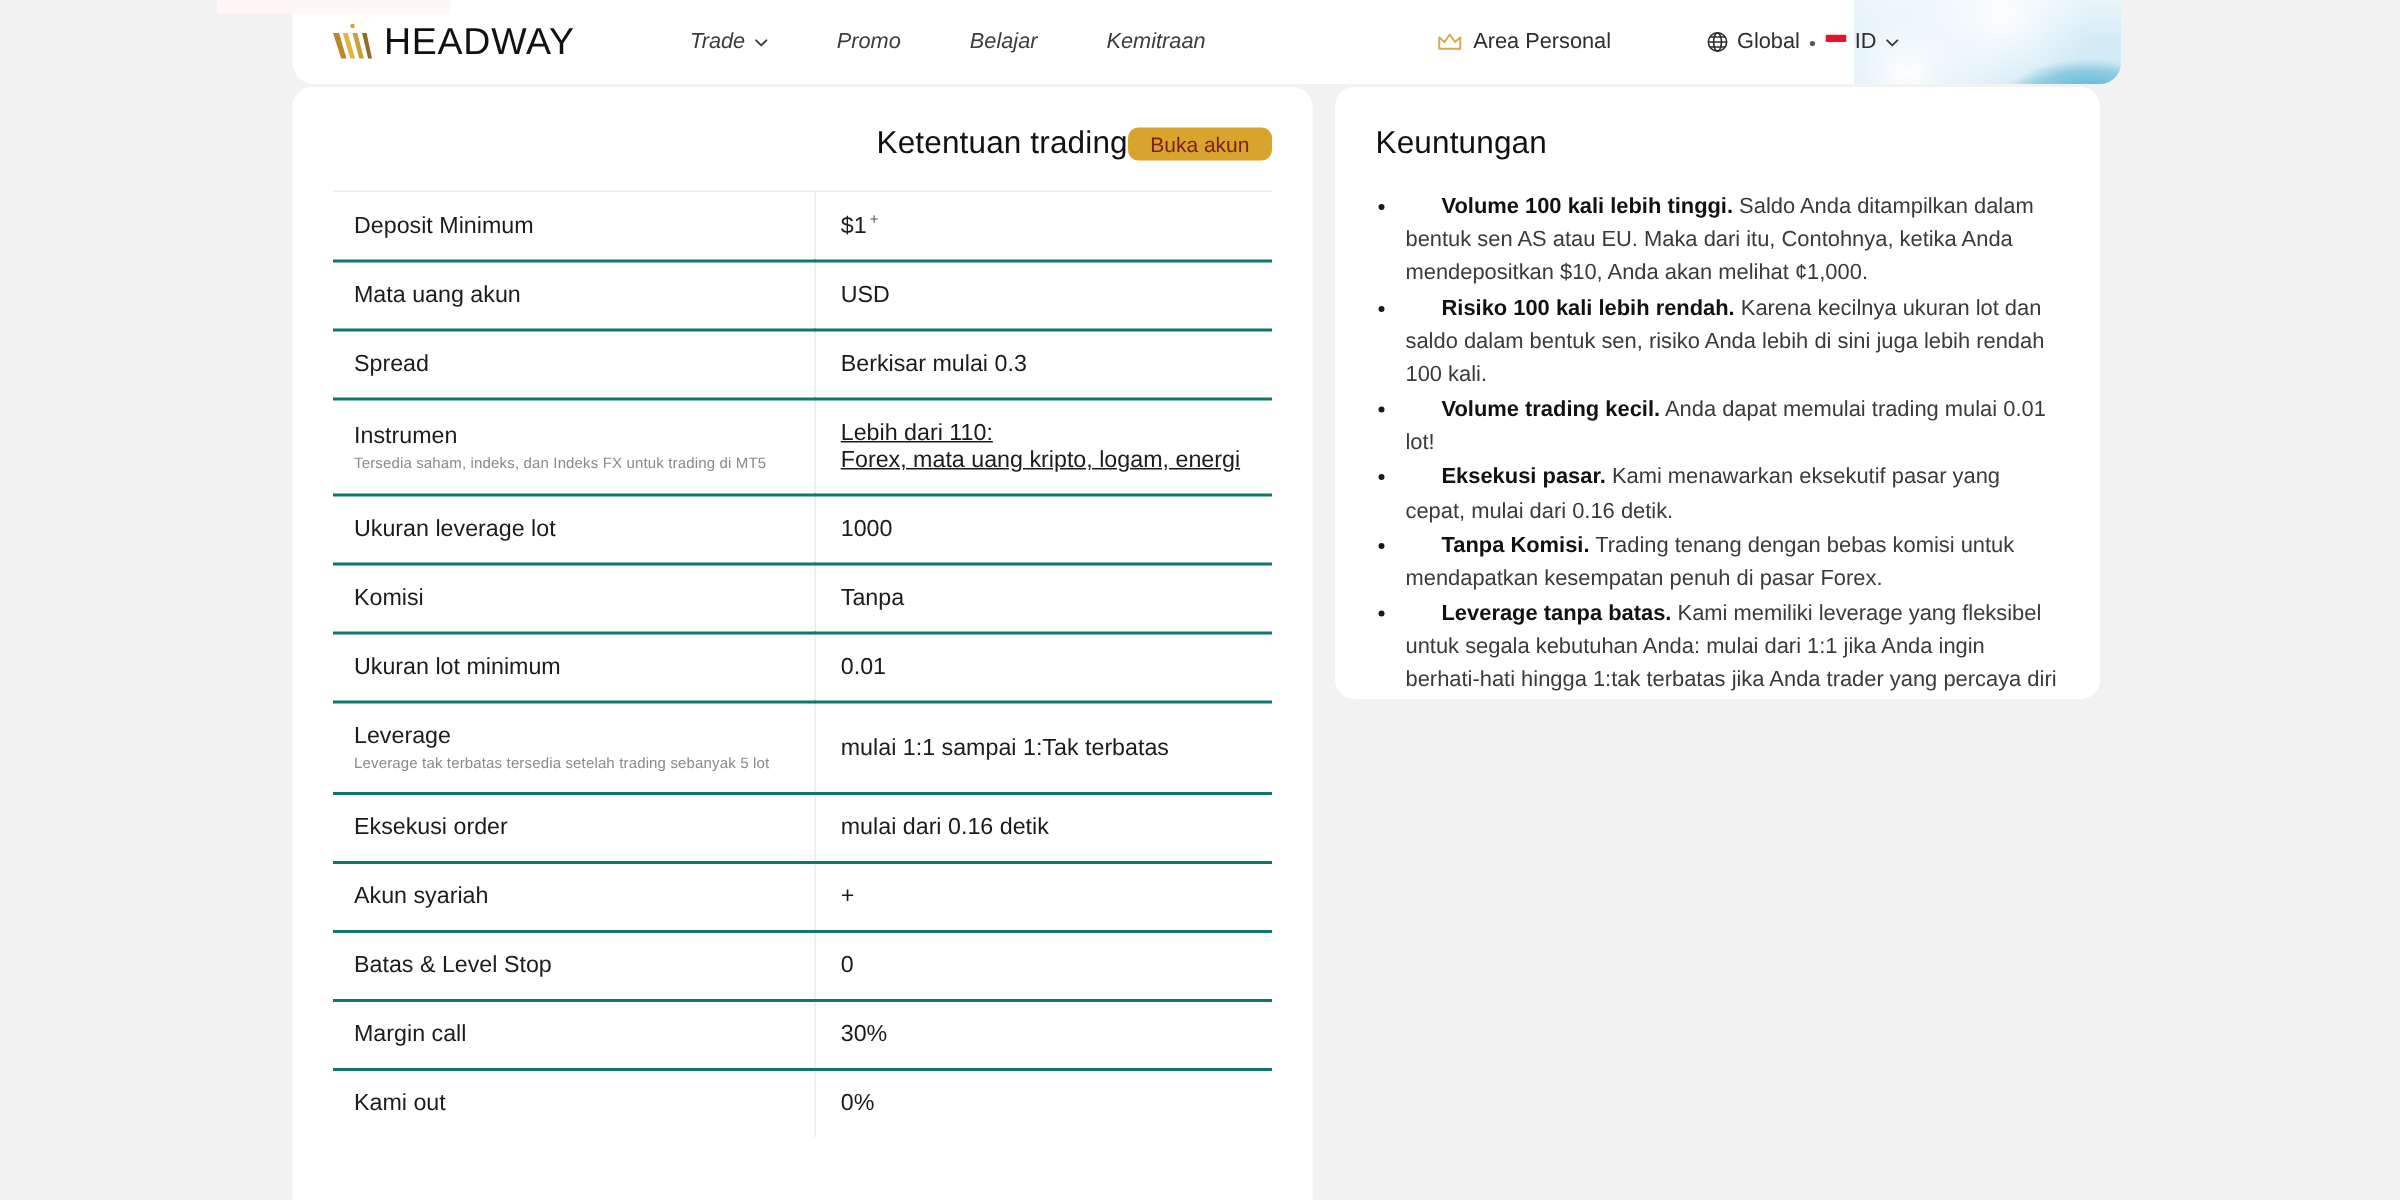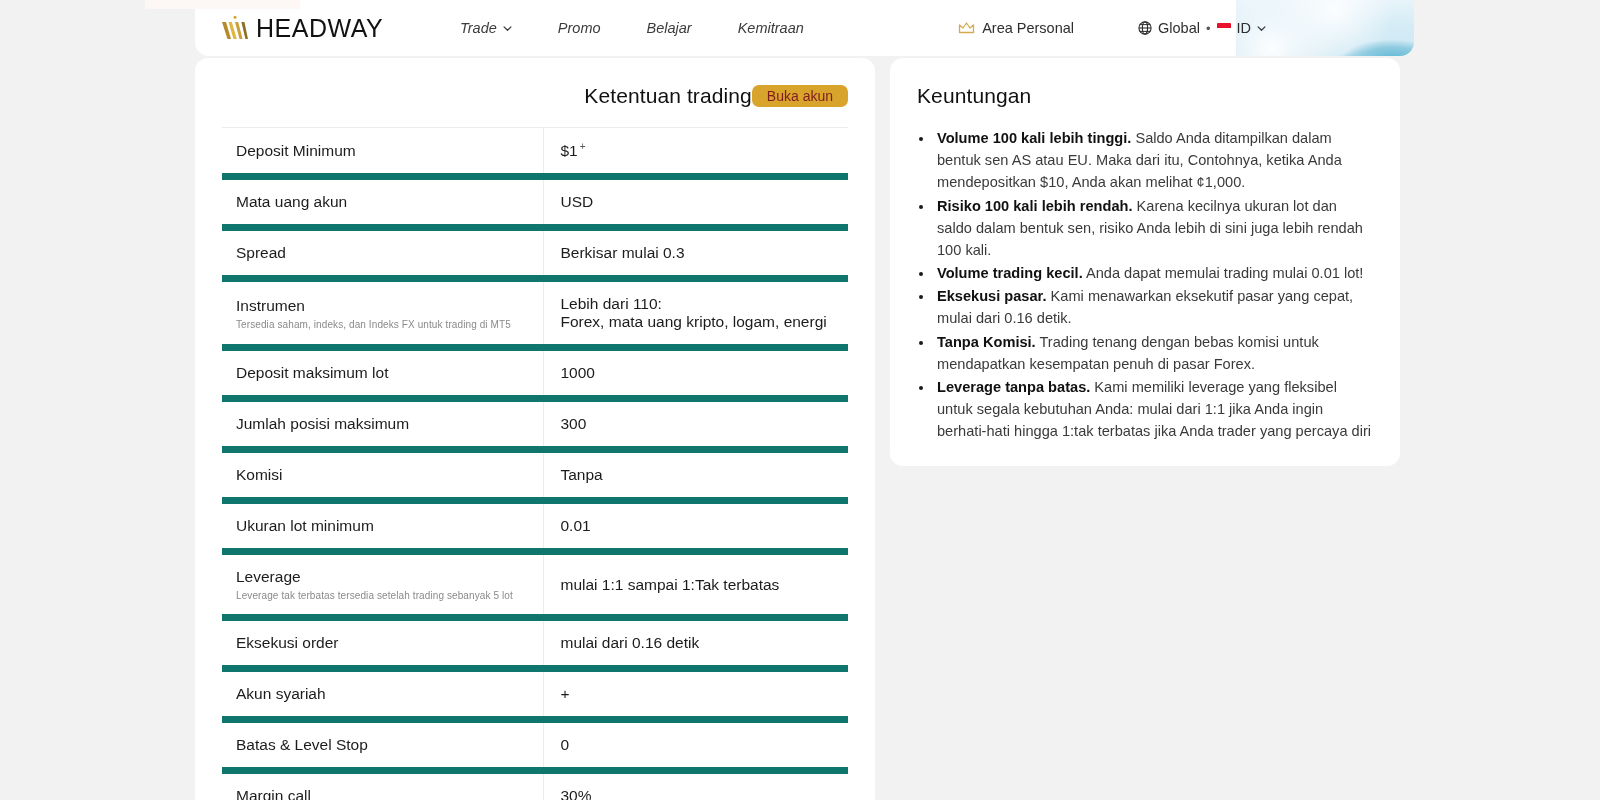--- a/index.html
+++ b/index.html
@@ -77,47 +77,47 @@
   }
   .card-title { font-size:21px; color:#111; font-weight:400; letter-spacing:.1px; }
   .btn-open {
     background:#d8a42c; color:#7f1d1d; border:none;
     font-family:"Liberation Sans", sans-serif;
     font-size:14px; padding:3px 15px; border-radius:7px; cursor:pointer;
     white-space:nowrap;
   }
 
   table.specs { width:626px; margin:19px 27px 0 27px; border-collapse:collapse; }
-  table.specs tr { border-top:7px solid #0f766e; }
+  table.specs tr { border-top:2px solid #0f766e; }
   table.specs tr:first-child { border-top:1px solid #ececec; }
   table.specs td {
     padding:13px 0 13px 14px; vertical-align:middle; font-size:15.5px; color:#1c1c1c;
     border-right:1px solid #ececec;
   }
   table.specs td.val { border-right:none; width:305px; padding-left:17px; color:#1c1c1c; }
   td.lbl { width:321px; }
   .sub {
     display:block; font-size:10px; color:#8a8a8a; margin-top:4px; letter-spacing:.1px;
   }
-  .val-multi span { display:block; }
+  .val-multi span { display:block;text-decoration:underline; }
   .sup { font-size:10px; vertical-align:super; color:#555; margin-left:2px; }
 
   
   .card-right {
     position:absolute; left:890px; top:58px; width:510px; height:408px;
     background:#fff; border-radius:13px;
     padding:26px 27px 0 27px;
   }
   .benefits { margin:19px 0 0 17px; }
   .benefits li {
     font-size:14.6px; line-height:1.52; color:#3a3a3a; margin-bottom:1px;
     padding-left:3px;
   }
   .benefits li::marker { color:#1a1a1a; }
-  .benefits b { color:#111; font-weight:700; }
+  .benefits b { color:#111; font-weight:700;margin-left:24px; }
 </style>
 </head>
 <body>
 
 <div class="page">
 
   <div class="pink-band"></div>
 
   <div class="header">
     <div class="header-mountain"></div>
@@ -202,26 +202,22 @@
             <td class="val"><span>Berkisar mulai 0.3</span></td>
           </tr>
           <tr>
             <td class="lbl"><span>Instrumen</span><span class="sub">Tersedia saham, indeks, dan Indeks FX untuk trading di MT5</span></td>
             <td class="val val-multi">
               <span>Lebih dari 110:</span>
               <span>Forex, mata uang kripto, logam, energi</span>
             </td>
           </tr>
           <tr>
-            <td class="lbl"><span>Deposit maksimum lot</span></td>
+            <td class="lbl"><span>Ukuran leverage lot</span></td>
             <td class="val"><span>1000</span></td>
-          </tr>
-          <tr>
-            <td class="lbl"><span>Jumlah posisi maksimum</span></td>
-            <td class="val"><span>300</span></td>
           </tr>
           <tr>
             <td class="lbl"><span>Komisi</span></td>
             <td class="val"><span>Tanpa</span></td>
           </tr>
           <tr>
             <td class="lbl"><span>Ukuran lot minimum</span></td>
             <td class="val"><span>0.01</span></td>
           </tr>
           <tr>

